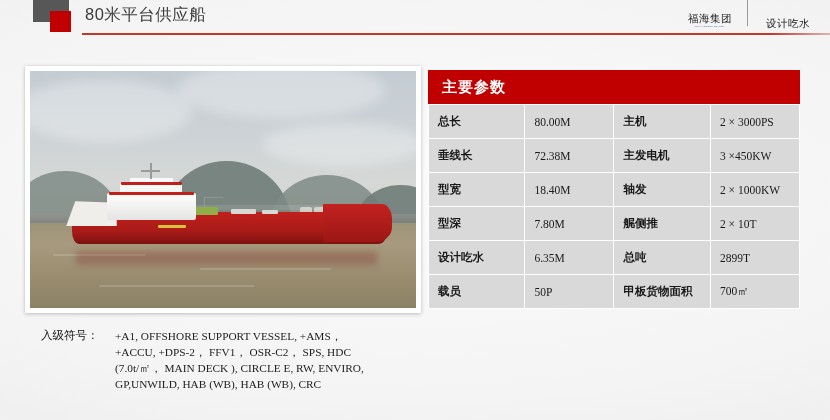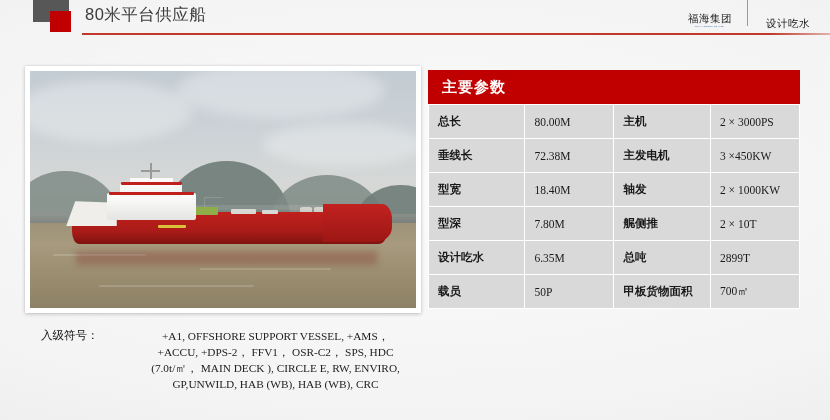--- a/index.html
+++ b/index.html
@@ -270,21 +270,21 @@
     font-family: "Liberation Sans", "DejaVu Sans", sans-serif;
     font-size: 11.5px;
     font-weight: normal;
     color: #111;
   }
   .class-body {
     display: block;
     padding-left: 74px;
     margin-top: -15px;
   }
-  .class-body span { display: block; white-space: nowrap; text-align: center; }
+  .class-body span { display: block; white-space: nowrap; }
 
   
   .spec {
     position: absolute;
     left: 428px; top: 70px;
     width: 372px;
   }
   .spec-head {
     background: #c00000;
     color: #ffffff;

